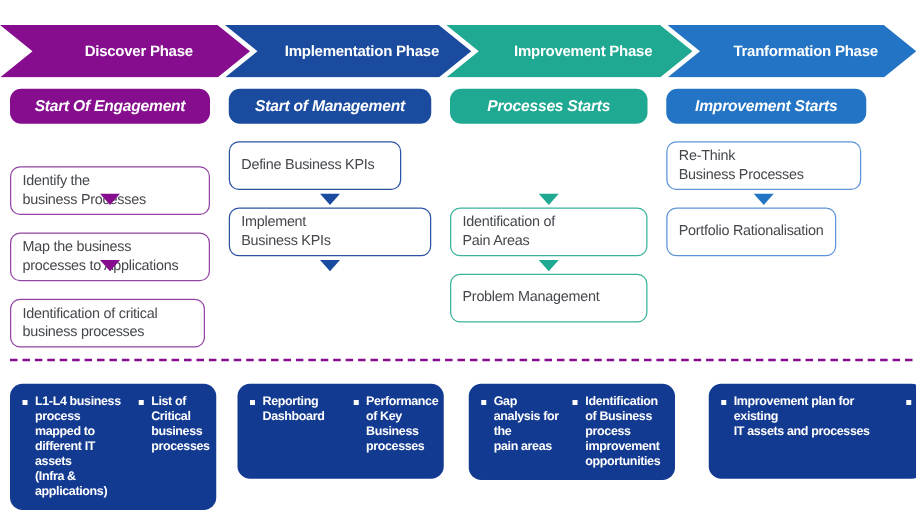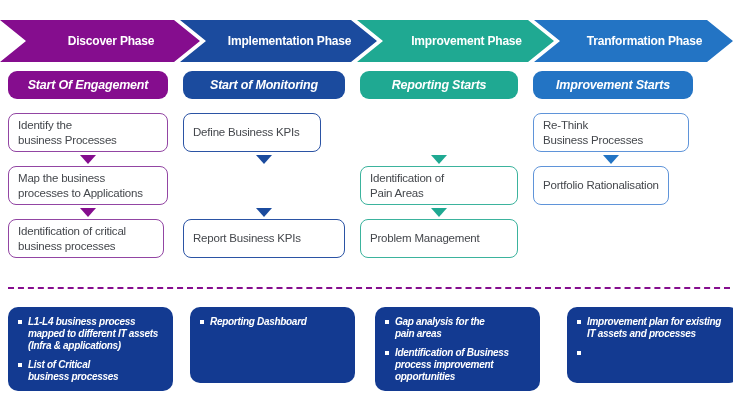--- a/index.html
+++ b/index.html
@@ -22,27 +22,27 @@
   .step span{font-size:11.5px;color:#44474C;line-height:1.25;white-space:pre-line;}
 
   
   .tri{position:absolute;width:0;height:0;border-left:8px solid transparent;border-right:8px solid transparent;border-top:9px solid #000;}
 
   
   .divider{position:absolute;top:287px;left:8px;width:722px;border-top:2px dashed #850D8E;}
 
   
   .dbox{position:absolute;top:307px;min-height:76px;background:#133A91;border-radius:10px;
-        box-sizing:border-box;padding:9px 4px 8px 6px;display:flex;flex-direction:column;gap:7px;font-style:italic;}
+        box-sizing:border-box;padding:9px 4px 8px 6px;display:flex;flex-direction:row;gap:7px;}
   .bullet{display:flex;align-items:flex-start;}
   .dot{flex:0 0 4px;width:4px;height:4px;background:#fff;margin:4px 6px 0 4px;}
   .bt{color:#fff;font-weight:bold;font-size:10px;line-height:1.2;white-space:pre-line;letter-spacing:-0.3px;}
 
   
-  .p0-bg{background:#850D8E;} .p0-bd{border-color:#9245A3;} .p0-tri{border-top-color:#850D8E;}
+  .p0-bg{background:#850D8E;} .p0-bd{border-color:#9245A3;margin-top:20px;} .p0-tri{border-top-color:#850D8E;}
   .p1-bg{background:#1B4B9E;} .p1-bd{border-color:#2B53A4;} .p1-tri{border-top-color:#1B4B9E;}
   .p2-bg{background:#1FA992;} .p2-bd{border-color:#3BB39D;} .p2-tri{border-top-color:#1FA992;}
   .p3-bg{background:#2374C4;} .p3-bd{border-color:#5F94D9;} .p3-tri{border-top-color:#2374C4;}
 </style>
 </head>
 <body>
 
 <div class="canvas">
 
   <div class="arrow p0-bg" style="left:0;width:200px">
@@ -55,24 +55,24 @@
     <span>Improvement Phase</span>
   </div>
   <div class="arrow p3-bg" style="left:534px;width:199px">
     <span>Tranformation Phase</span>
   </div>
 
   <div class="pill p0-bg" style="left:8px;width:160px">
     <span>Start Of Engagement</span>
   </div>
   <div class="pill p1-bg" style="left:183px;width:162px">
-    <span>Start of Monitoring</span>
+    <span>Start of Management</span>
   </div>
   <div class="pill p2-bg" style="left:360px;width:158px">
-    <span>Reporting Starts</span>
+    <span>Processes Starts</span>
   </div>
   <div class="pill p3-bg" style="left:533px;width:160px">
     <span>Improvement Starts</span>
   </div>
 
   <div class="step p0-bd" style="left:8px;top:113px;width:160px">
     <span>Identify the
 business Processes</span>
   </div>
   <div class="tri p0-tri" style="left:80px;top:155px"></div>
@@ -83,24 +83,25 @@
   <div class="tri p0-tri" style="left:80px;top:208px"></div>
   <div class="step p0-bd" style="left:8px;top:219px;width:156px">
     <span>Identification of critical
 business processes</span>
   </div>
 
   <div class="step p1-bd" style="left:183px;top:113px;width:138px">
     <span>Define Business KPIs</span>
   </div>
   <div class="tri p1-tri" style="left:256px;top:155px"></div>
+  <div class="step p1-bd" style="left:183px;top:166px;width:162px">
+    <span>Implement
+Business KPIs</span>
+  </div>
   <div class="tri p1-tri" style="left:256px;top:208px"></div>
-  <div class="step p1-bd" style="left:183px;top:219px;width:162px">
-    <span>Report Business KPIs</span>
-  </div>
 
   <div class="tri p2-tri" style="left:431px;top:155px"></div>
   <div class="step p2-bd" style="left:360px;top:166px;width:158px">
     <span>Identification of
 Pain Areas</span>
   </div>
   <div class="tri p2-tri" style="left:431px;top:208px"></div>
   <div class="step p2-bd" style="left:360px;top:219px;width:158px">
     <span>Problem Management</span>
   </div>
@@ -128,20 +129,25 @@
       <span class="bt">List of Critical
 business processes</span>
     </div>
   </div>
 
   <div class="dbox" style="left:190px;width:165px">
     <div class="bullet">
       <span class="dot"></span>
       <span class="bt">Reporting Dashboard</span>
     </div>
+    <div class="bullet">
+      <span class="dot"></span>
+      <span class="bt">Performance of Key
+Business processes</span>
+    </div>
   </div>
 
   <div class="dbox" style="left:375px;width:165px">
     <div class="bullet">
       <span class="dot"></span>
       <span class="bt">Gap analysis for the
 pain areas</span>
     </div>
     <div class="bullet">
       <span class="dot"></span>

